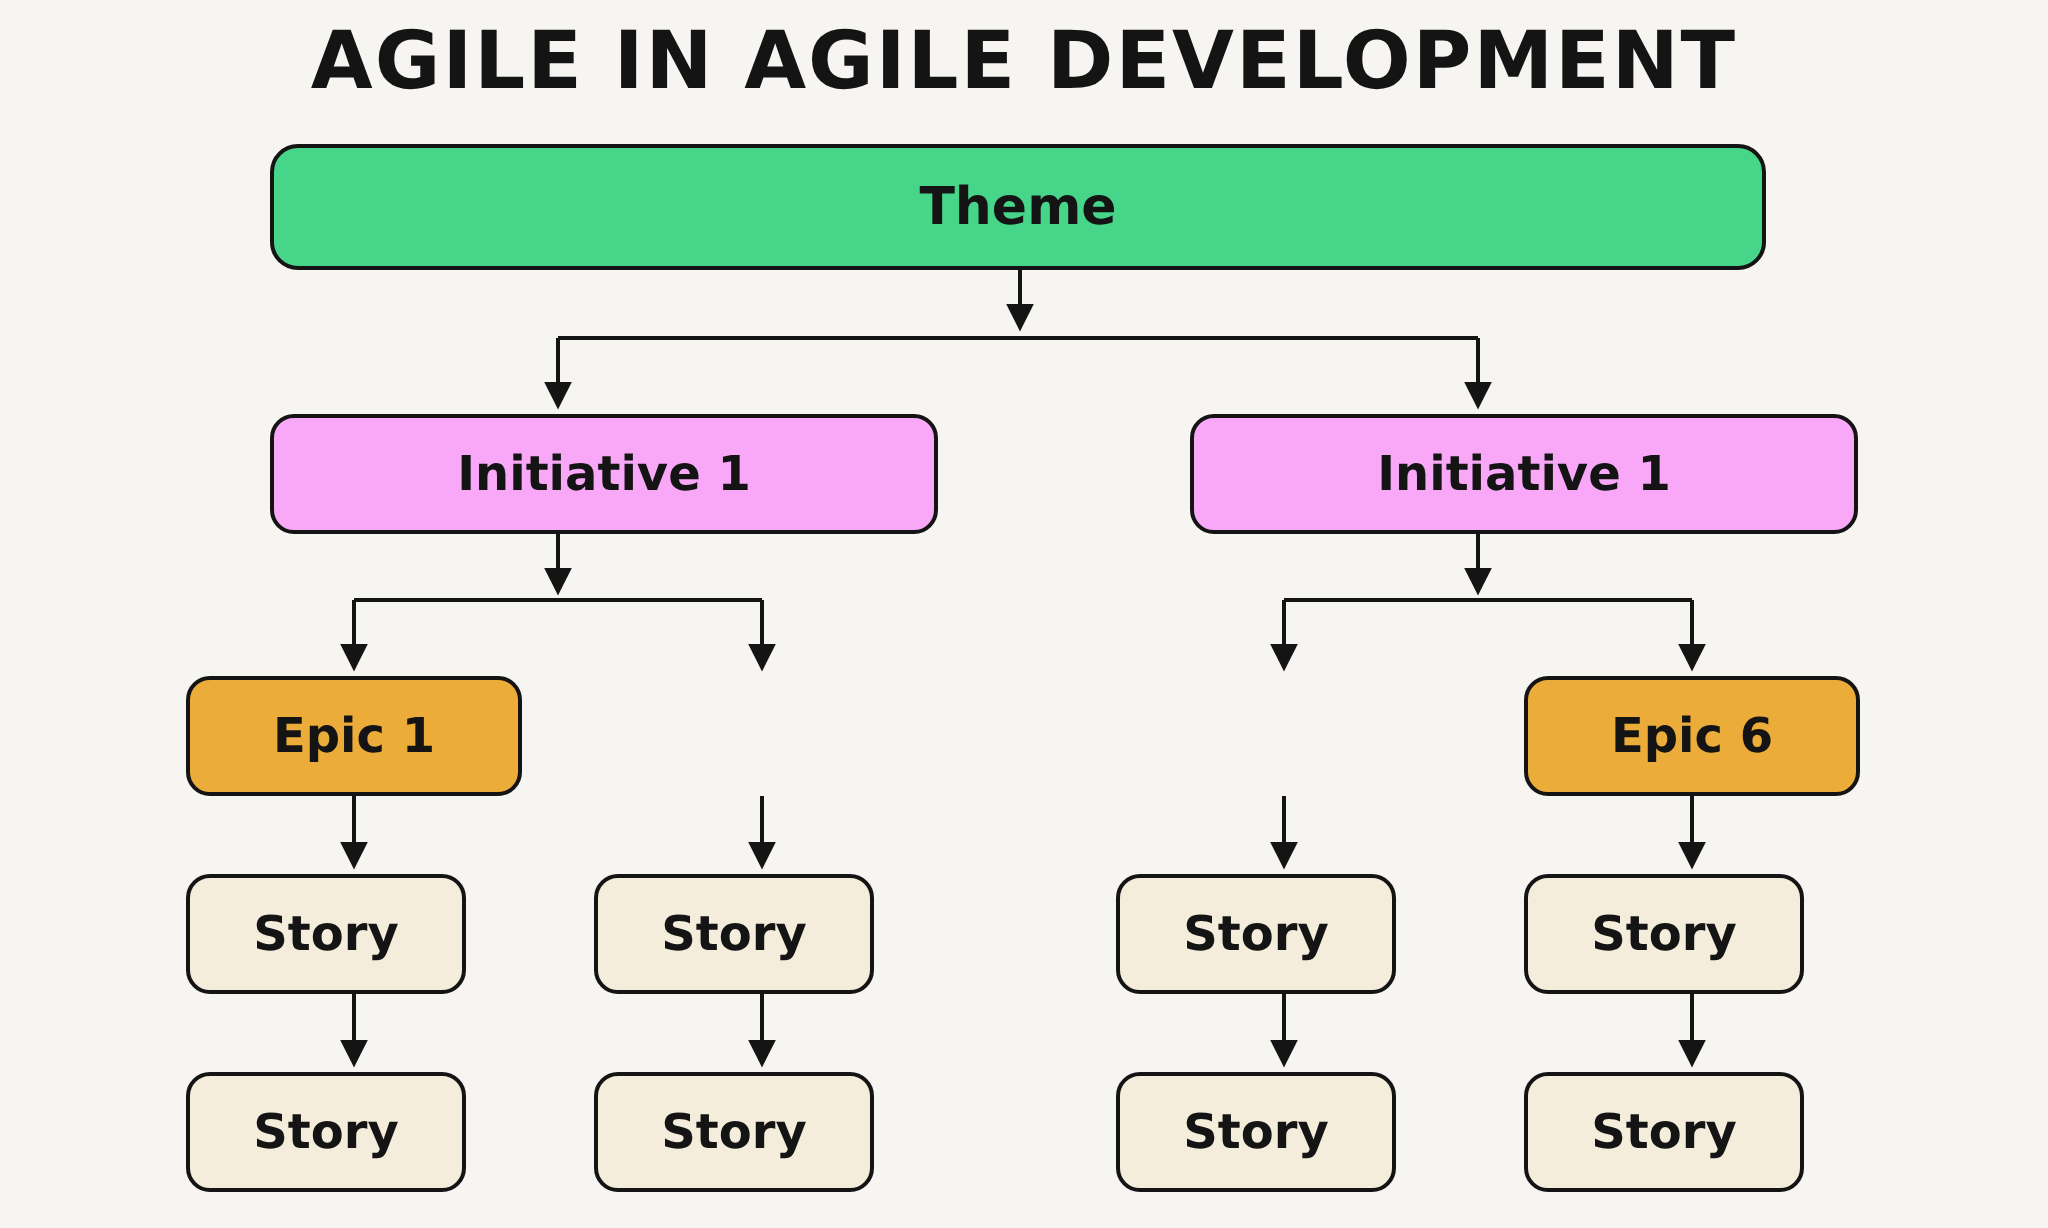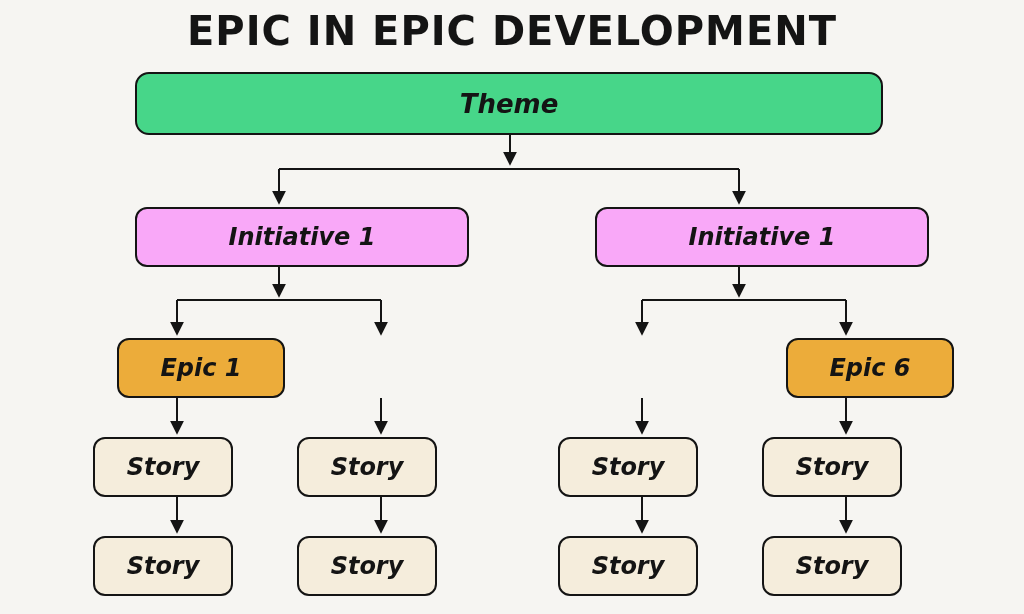--- a/index.html
+++ b/index.html
@@ -30,45 +30,44 @@
   }
   .node{
     position:absolute;
     display:flex;align-items:center;justify-content:center;
     border:2.5px solid var(--color-border,#141414);
     border-radius:12px;
     font-weight:bold;font-size:24px;
     color:var(--color-border,#141414);
     box-sizing:border-box;
     text-align:center;
-    font-style:italic;
   }
   .n-theme{left:135px;top:72px;width:748px;height:63px;background:var(--color-theme,#47d689);border-radius:14px;font-size:26px;}
   .n-init{width:334px;height:60px;background:var(--color-initiative,#f9a8f8);}
   .n-init-l{left:135px;top:207px;}
   .n-init-r{left:595px;top:207px;}
-  .n-epic{width:168px;height:60px;background:var(--color-epic,#ecac3a);margin-left:24px;}
+  .n-epic{width:168px;height:60px;background:var(--color-epic,#ecac3a);}
   .n-epic-1{left:93px;top:338px;}
   .n-epic-2{left:297px;top:338px;}
   .n-epic-3{left:558px;top:338px;}
   .n-epic-4{left:762px;top:338px;}
   .n-story{width:140px;height:60px;background:var(--color-story,#f5eddc);}
   .col-1{left:93px;}
   .col-2{left:297px;}
   .col-3{left:558px;}
   .col-4{left:762px;}
   .row-1{top:437px;}
   .row-2{top:536px;}
 </style>
 </head>
 <body>
 
 <div class="canvas">
 
-  <h1 class="page-title">EPIC IN EPIC DEVELOPMENT</h1>
+  <h1 class="page-title">AGILE IN AGILE DEVELOPMENT</h1>
 
   <svg class="connectors" width="1024" height="614" viewBox="0 0 1024 614" aria-hidden="true">
     <defs>
       <marker id="arrow" viewBox="0 0 10 10" refX="8" refY="5" markerWidth="7" markerHeight="7" orient="auto-start-reverse">
         <path d="M0,0 L10,5 L0,10 z" fill="#141414"></path>
       </marker>
     </defs>
 
     <g>
       <line x1="510" y1="134" x2="510" y2="163" marker-end="url(#arrow)"></line>

